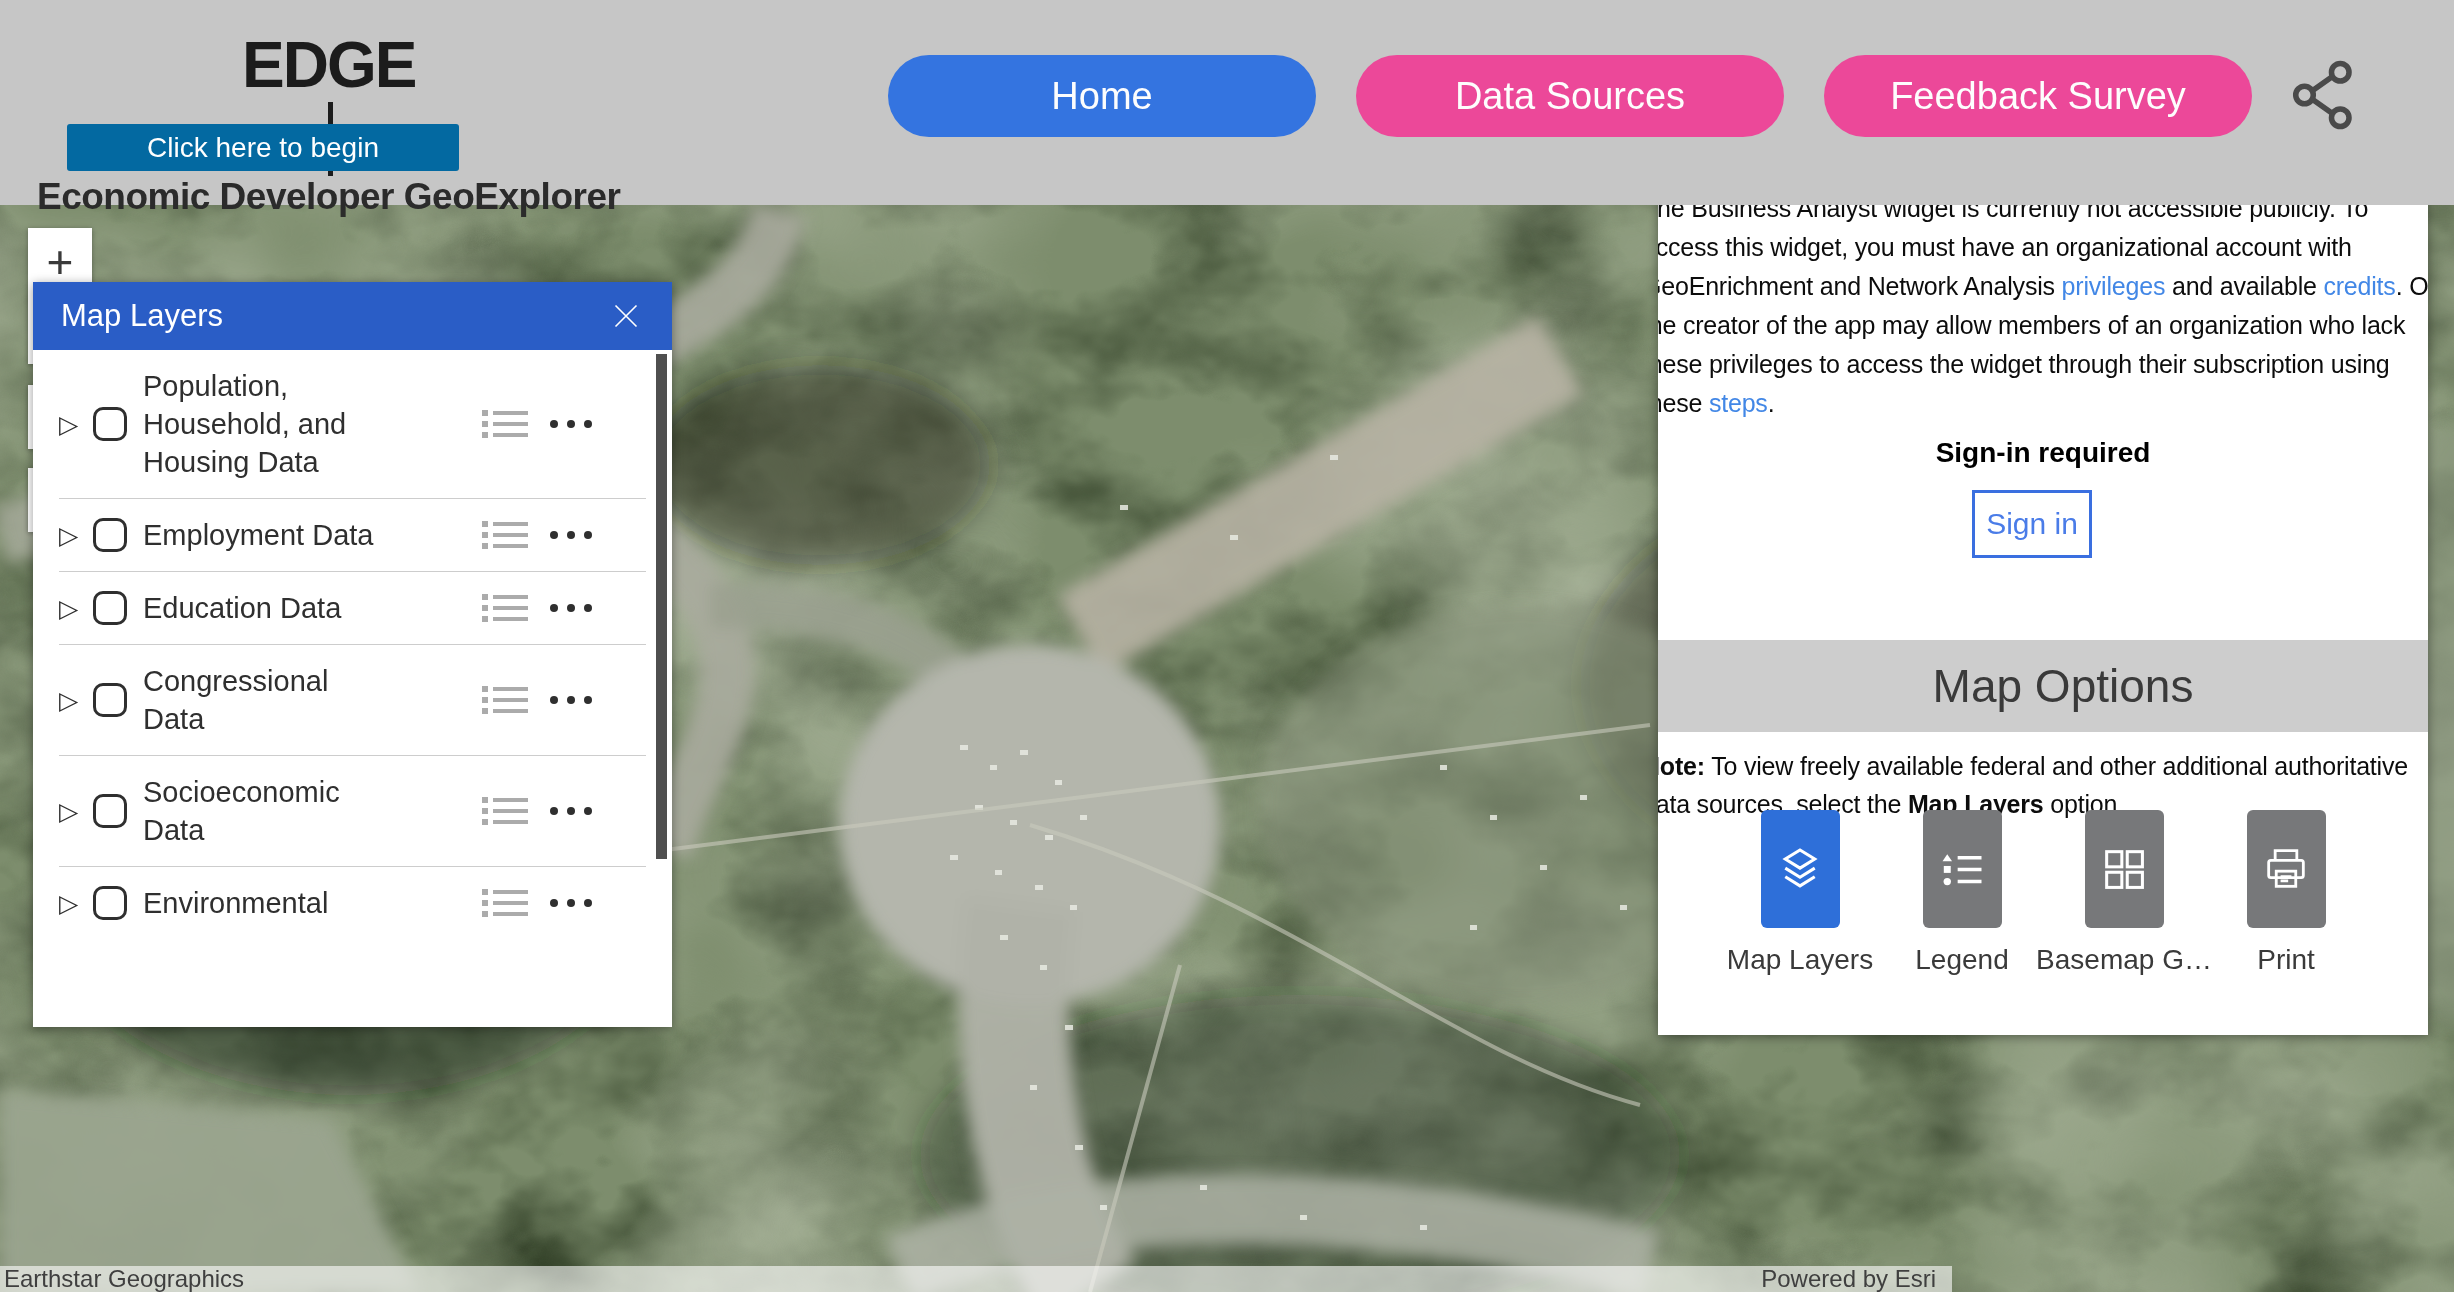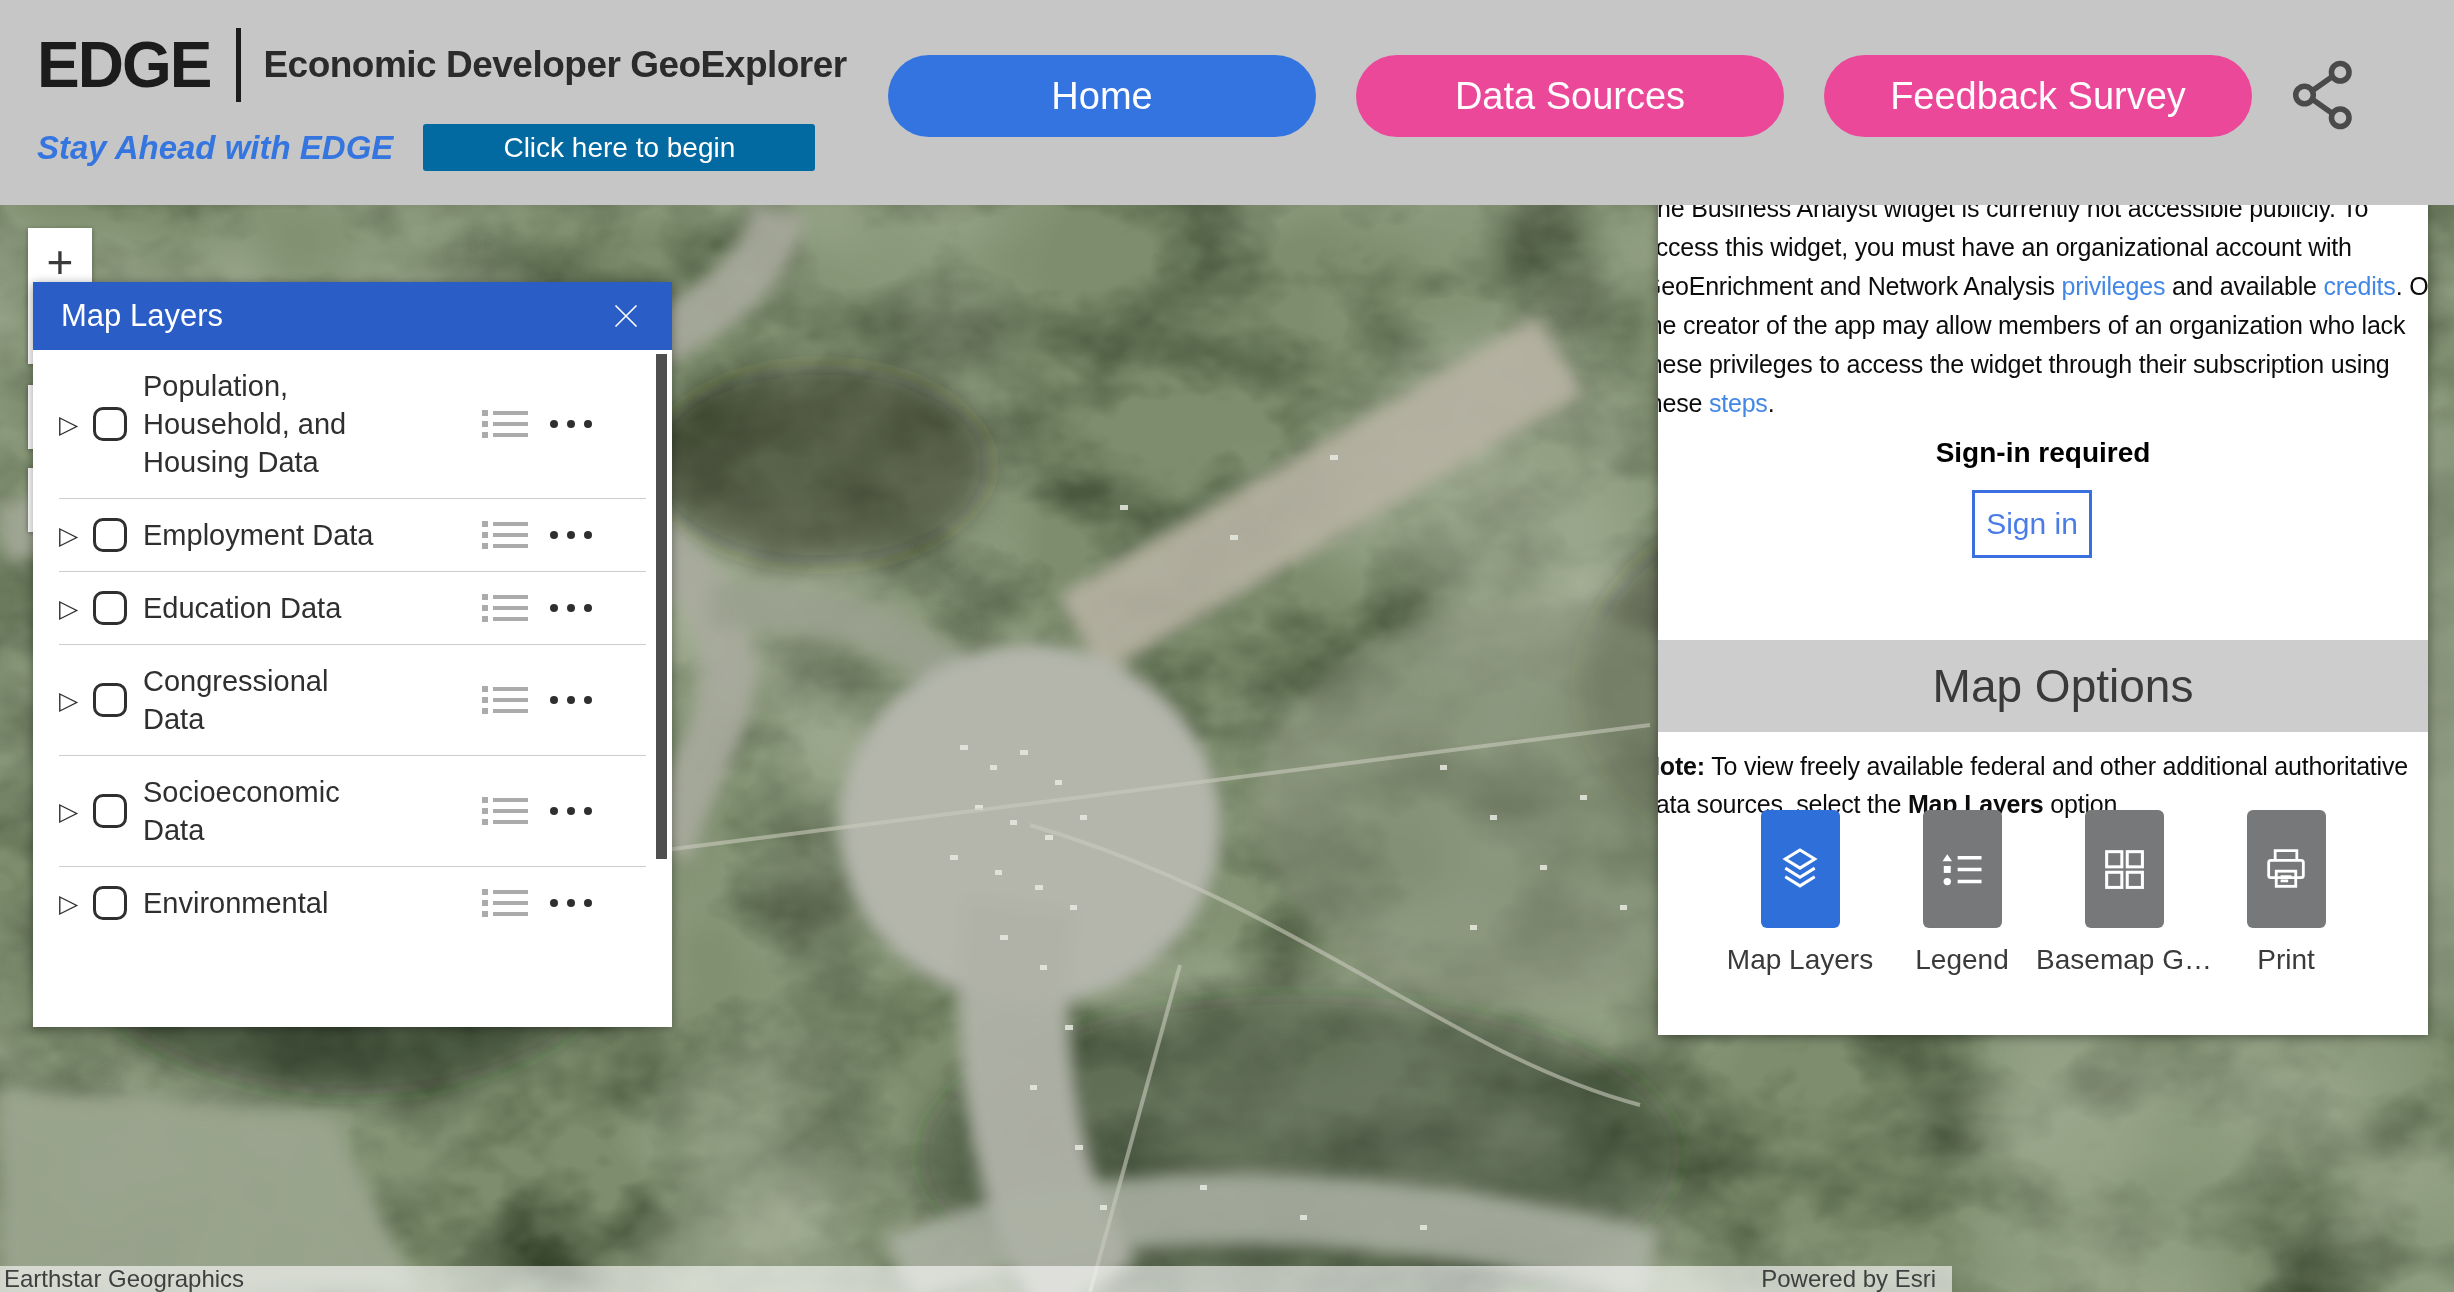--- a/index.html
+++ b/index.html
@@ -2,21 +2,21 @@
 <html><head>
 <meta charset="utf-8">
 <style>
   * { margin:0; padding:0; box-sizing:border-box; }
   html,body { width:2454px; height:1292px; overflow:hidden; background:#222; }
   body { font-family:"Liberation Sans", sans-serif; }
   .app { position:relative; width:2454px; height:1292px; overflow:hidden; background:#33402a; }
 
   
   .app-header { position:absolute; top:0; left:0; width:2454px; height:205px; background:#c6c6c6; z-index:50; }
-  .brand-line1 { position:absolute; left:37px; top:28px; display:flex; align-items:center; }
+  .brand-line1 { position:absolute; left:37px; top:28px; display:flex; align-items:center;flex-direction:column; }
   .logo-text { font-size:64px; font-weight:900; color:#1c1c1c; letter-spacing:-2px; }
   .logo-divider { width:5px; height:74px; background:#1c1c1c; margin:0 22px 0 26px; }
   .brand-subtitle { font-size:37px; font-weight:700; color:#2b2b2b; letter-spacing:-0.5px; }
   .brand-line2 { position:absolute; left:37px; top:124px; display:flex; align-items:center; }
   .tagline { font-style:italic; font-weight:700; font-size:33px; color:#3575e0; }
   .begin-btn { margin-left:30px; width:392px; height:47px; background:#0369a1; color:#fff;
                border:none; font-family:inherit; font-size:28px; border-radius:3px; cursor:pointer; }
   .nav { position:absolute; left:888px; top:55px; display:flex; align-items:center; }
   .nav-btn { width:428px; height:82px; border-radius:41px; border:none; font-family:inherit;
              font-size:38px; color:#fdfdfd; background:#ec4899; cursor:pointer; }
@@ -204,21 +204,20 @@
     </div>
   </div>
 
   <header class="app-header">
     <div class="brand-line1">
       <span class="logo-text">EDGE</span>
       <span class="logo-divider"></span>
       <span class="brand-subtitle">Economic Developer GeoExplorer</span>
     </div>
     <div class="brand-line2">
-      <span class="tagline">Stay Ahead with EDGE</span>
       <button class="begin-btn">Click here to begin</button>
     </div>
     <nav class="nav">
       <button class="nav-btn active">Home</button>
       <button class="nav-btn">Data Sources</button>
       <button class="nav-btn">Feedback Survey</button>
       <button class="share-btn">
         <span>
           <svg width="78" height="78" viewBox="0 0 24 24" fill="none" stroke="#4a4a4a" stroke-width="1.7">
             <circle cx="17" cy="5" r="2.7"></circle>

